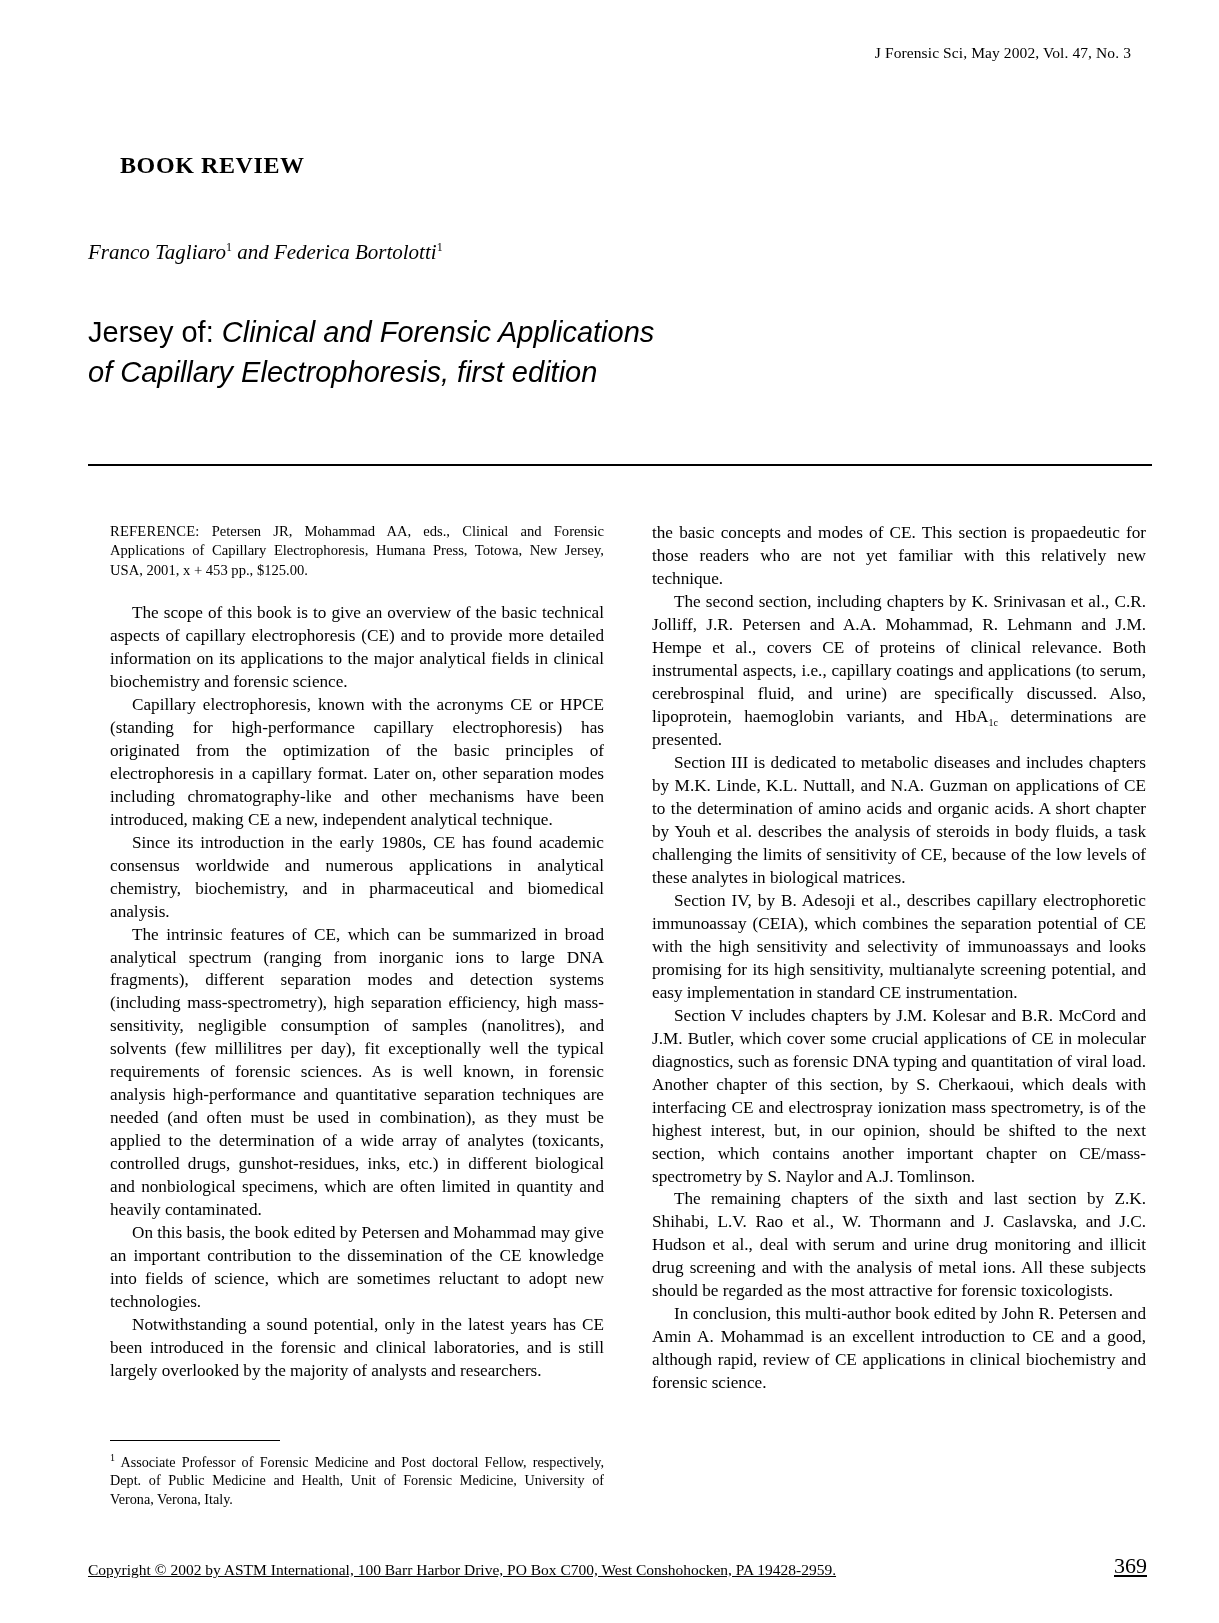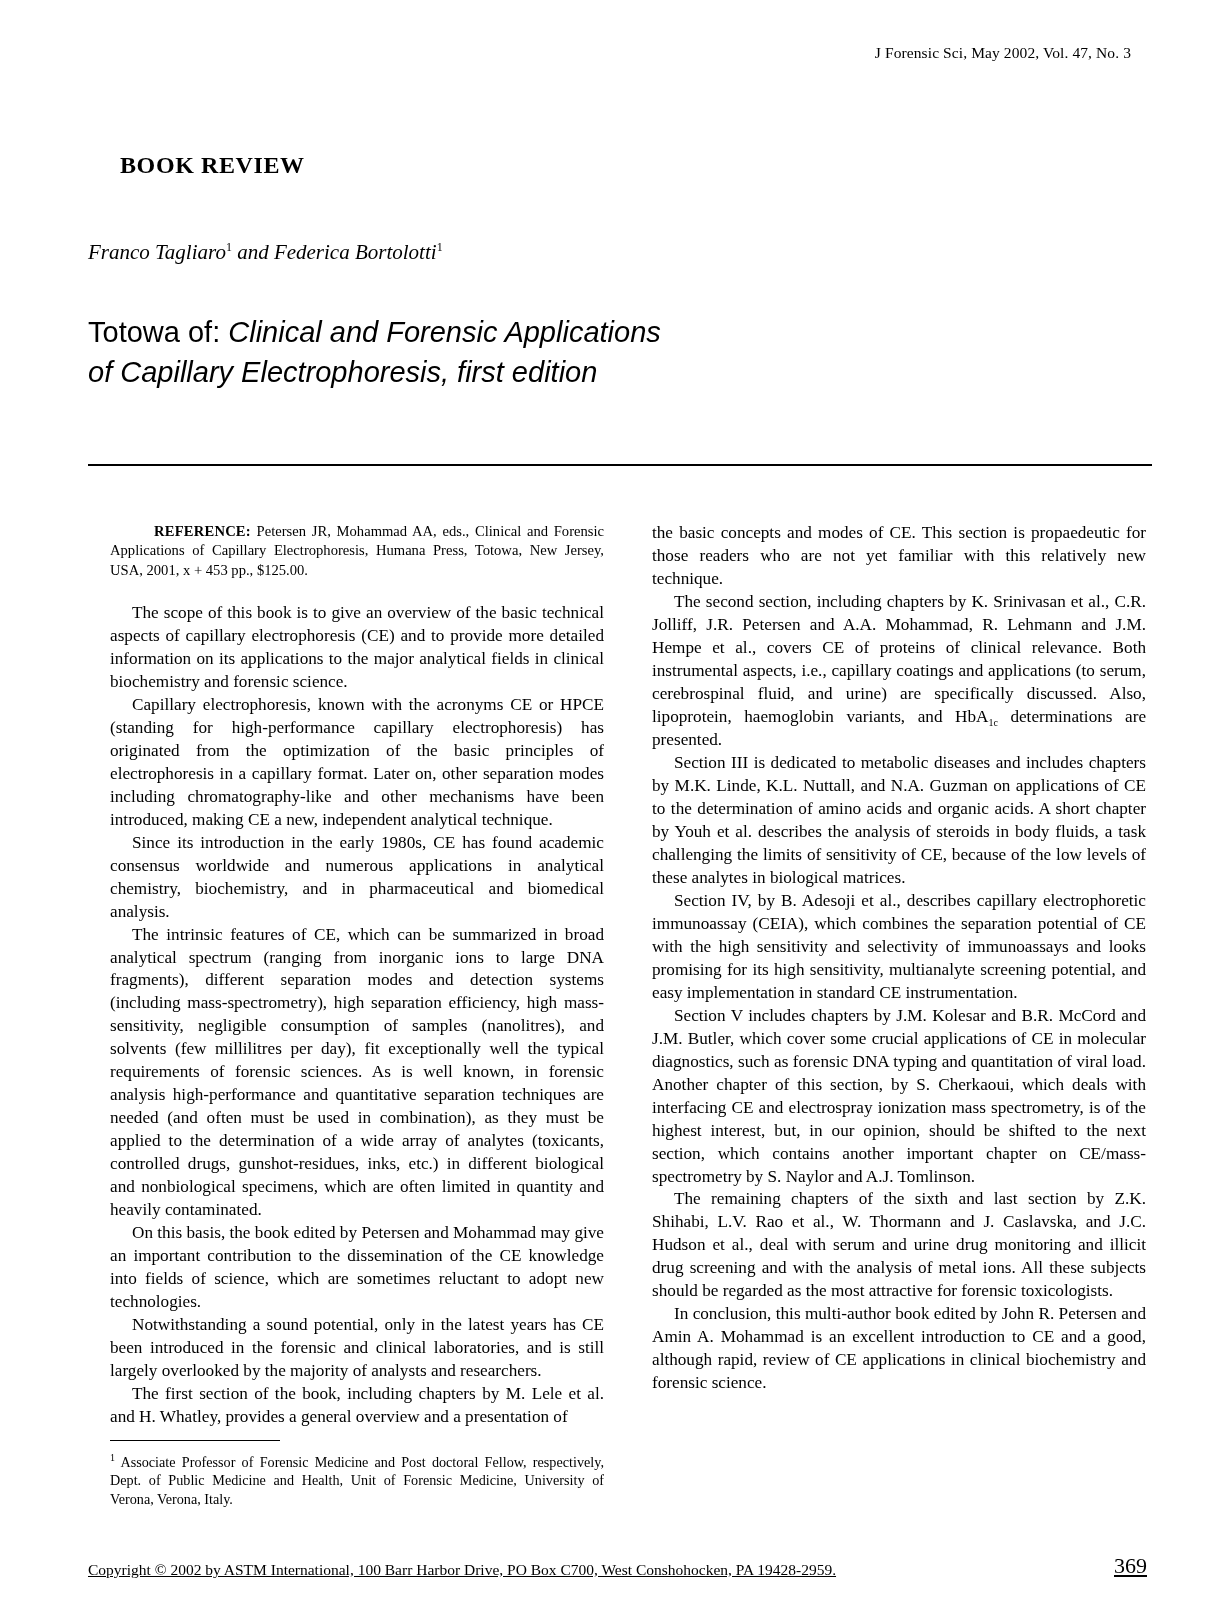--- a/index.html
+++ b/index.html
@@ -85,24 +85,23 @@
   .col {
     width: 494px;
   }
   .reference {
     font-size: 14.6px;
     line-height: 1.33;
     text-align: justify;
     margin: 0 0 22px 0;
   }
   .reference .ref-label {
-    font-weight: bold;
+    font-weight: normal;
     font-variant: small-caps;
     letter-spacing: 0.2px;
-    margin-left: 44px;
   }
   p.body {
     margin: 0;
     font-size: 17.2px;
     line-height: 1.335;
     text-align: justify;
     text-indent: 22px;
     hyphens: auto;
   }
   p.body.first {
@@ -159,38 +158,37 @@
 
   <div class="running-head">J Forensic Sci, May 2002, Vol. 47, No. 3</div>
 
   <div class="section-label">BOOK REVIEW</div>
 
   <div class="authors">
     <span>Franco Tagliaro</span><sup>1</sup><span> and Federica Bortolotti</span><sup>1</sup>
   </div>
 
   <div class="title">
-    <span>Totowa of: </span><span class="em">Clinical and Forensic Applications</span><br>
+    <span>Jersey of: </span><span class="em">Clinical and Forensic Applications</span><br>
     <span class="em">of Capillary Electrophoresis, first edition</span>
   </div>
 
   <div class="rule"></div>
 
   <div class="columns">
 
     <div class="col">
       <p class="reference"><span class="ref-label">REFERENCE:</span><span> Petersen JR, Mohammad AA, eds., Clinical and Forensic Applications of Capillary Electrophoresis, Humana Press, Totowa, New Jersey, USA, 2001, x + 453 pp., $125.00.</span></p>
 
       <p class="body first">The scope of this book is to give an overview of the basic technical aspects of capillary electrophoresis (CE) and to provide more detailed information on its applications to the major analytical fields in clinical biochemistry and forensic science.</p>
       <p class="body">Capillary electrophoresis, known with the acronyms CE or HPCE (standing for high-performance capillary electrophoresis) has originated from the optimization of the basic principles of electrophoresis in a capillary format. Later on, other separation modes including chromatography-like and other mechanisms have been introduced, making CE a new, independent analytical technique.</p>
       <p class="body">Since its introduction in the early 1980s, CE has found academic consensus worldwide and numerous applications in analytical chemistry, biochemistry, and in pharmaceutical and biomedical analysis.</p>
       <p class="body">The intrinsic features of CE, which can be summarized in broad analytical spectrum (ranging from inorganic ions to large DNA fragments), different separation modes and detection systems (including mass-spectrometry), high separation efficiency, high mass-sensitivity, negligible consumption of samples (nanolitres), and solvents (few millilitres per day), fit exceptionally well the typical requirements of forensic sciences. As is well known, in forensic analysis high-performance and quantitative separation techniques are needed (and often must be used in combination), as they must be applied to the determination of a wide array of analytes (toxicants, controlled drugs, gunshot-residues, inks, etc.) in different biological and nonbiological specimens, which are often limited in quantity and heavily contaminated.</p>
       <p class="body">On this basis, the book edited by Petersen and Mohammad may give an important contribution to the dissemination of the CE knowledge into fields of science, which are sometimes reluctant to adopt new technologies.</p>
       <p class="body">Notwithstanding a sound potential, only in the latest years has CE been introduced in the forensic and clinical laboratories, and is still largely overlooked by the majority of analysts and researchers.</p>
-      <p class="body">The first section of the book, including chapters by M. Lele et al. and H. Whatley, provides a general overview and a presentation of</p>
     </div>
 
     <div class="col">
       <p class="body" style="text-indent:0">the basic concepts and modes of CE. This section is propaedeutic for those readers who are not yet familiar with this relatively new technique.</p>
       <p class="body"><span>The second section, including chapters by K. Srinivasan et al., C.R. Jolliff, J.R. Petersen and A.A. Mohammad, R. Lehmann and J.M. Hempe et al., covers CE of proteins of clinical relevance. Both instrumental aspects, i.e., capillary coatings and applications (to serum, cerebrospinal fluid, and urine) are specifically discussed. Also, lipoprotein, haemoglobin variants, and HbA</span><sub>1c</sub><span> determinations are presented.</span></p>
       <p class="body">Section III is dedicated to metabolic diseases and includes chapters by M.K. Linde, K.L. Nuttall, and N.A. Guzman on applications of CE to the determination of amino acids and organic acids. A short chapter by Youh et al. describes the analysis of steroids in body fluids, a task challenging the limits of sensitivity of CE, because of the low levels of these analytes in biological matrices.</p>
       <p class="body">Section IV, by B. Adesoji et al., describes capillary electrophoretic immunoassay (CEIA), which combines the separation potential of CE with the high sensitivity and selectivity of immunoassays and looks promising for its high sensitivity, multianalyte screening potential, and easy implementation in standard CE instrumentation.</p>
       <p class="body">Section V includes chapters by J.M. Kolesar and B.R. McCord and J.M. Butler, which cover some crucial applications of CE in molecular diagnostics, such as forensic DNA typing and quantitation of viral load. Another chapter of this section, by S. Cherkaoui, which deals with interfacing CE and electrospray ionization mass spectrometry, is of the highest interest, but, in our opinion, should be shifted to the next section, which contains another important chapter on CE/mass-spectrometry by S. Naylor and A.J. Tomlinson.</p>
       <p class="body">The remaining chapters of the sixth and last section by Z.K. Shihabi, L.V. Rao et al., W. Thormann and J. Caslavska, and J.C. Hudson et al., deal with serum and urine drug monitoring and illicit drug screening and with the analysis of metal ions. All these subjects should be regarded as the most attractive for forensic toxicologists.</p>
       <p class="body">In conclusion, this multi-author book edited by John R. Petersen and Amin A. Mohammad is an excellent introduction to CE and a good, although rapid, review of CE applications in clinical biochemistry and forensic science.</p>

